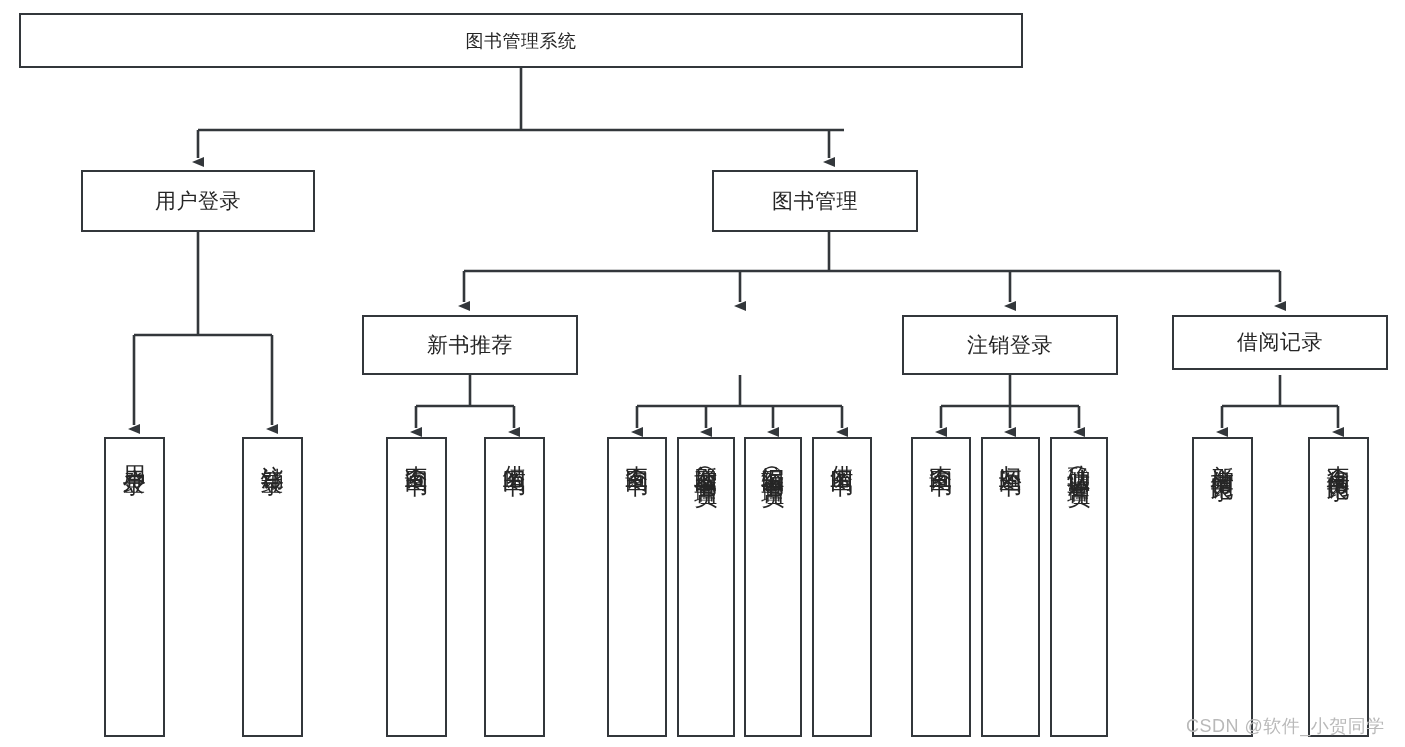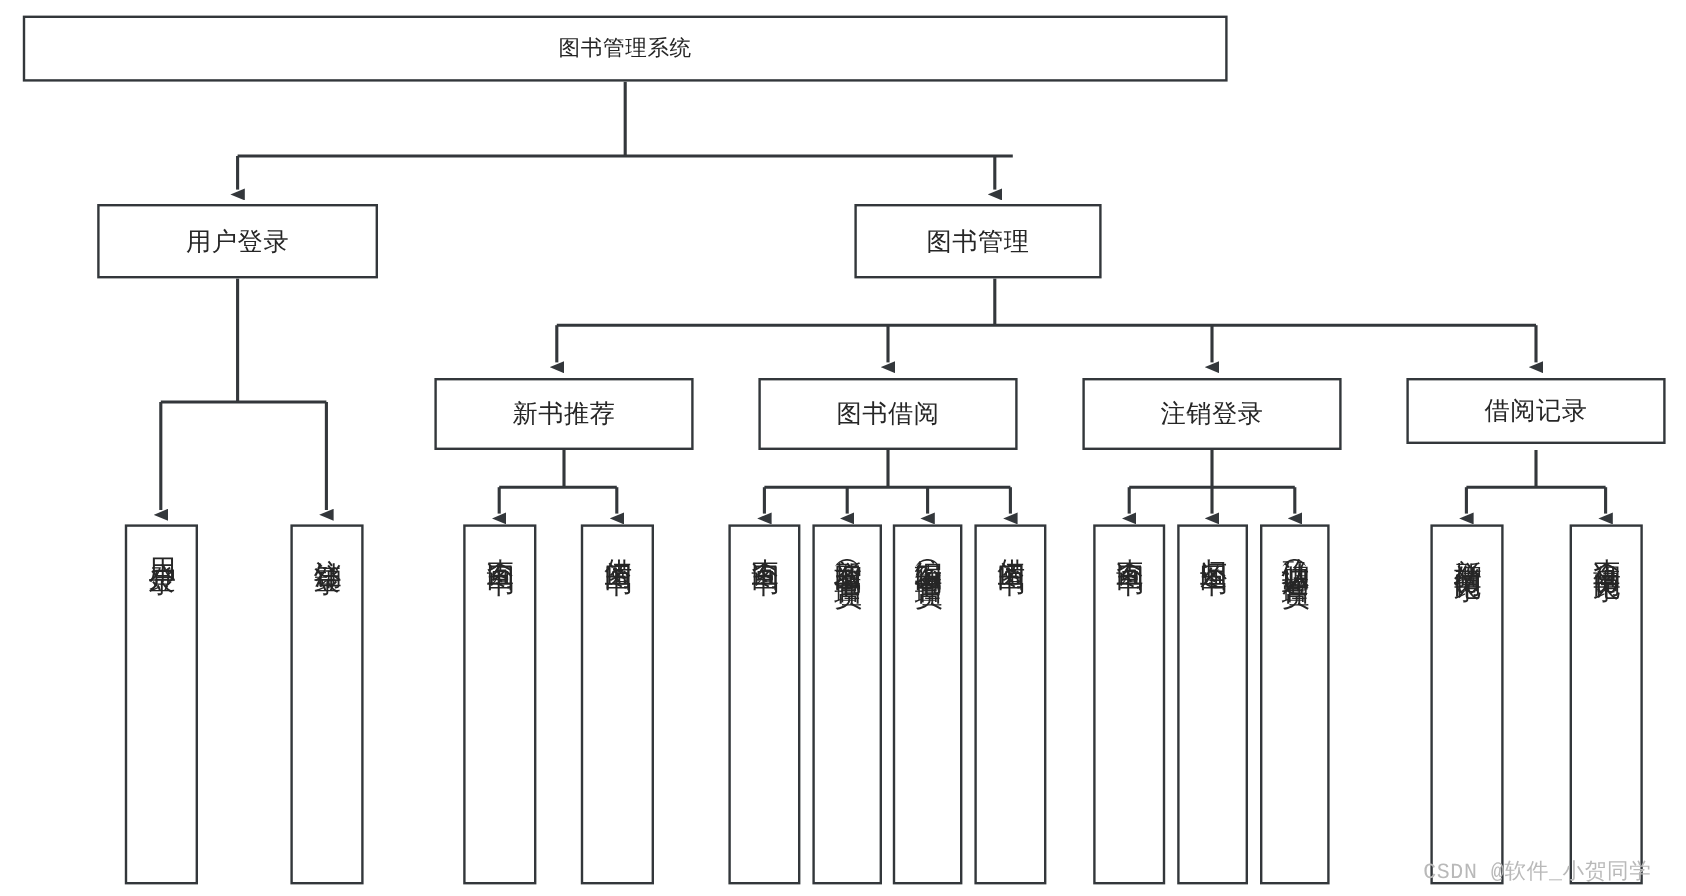--- a/index.html
+++ b/index.html
@@ -69,21 +69,21 @@
     max-height: 262px;
   }
   .watermark {
     position: absolute;
     left: 1186px;
     top: 714px;
     font-size: 18px;
     color: #b9b9b9;
     white-space: nowrap;
     letter-spacing: 0.5px;
-    font-family: Liberation Mono, monospace;
+    font-family: Liberation Sans, sans-serif;
   }
 </style>
 </head>
 <body>
 
 <div id="canvas">
 
   <svg id="edges" viewBox="0 0 1405 747" xmlns="http://www.w3.org/2000/svg">
     <defs>
       <marker id="arrow" markerWidth="10" markerHeight="12" refX="1" refY="6" orient="auto" markerUnits="userSpaceOnUse">
@@ -141,23 +141,20 @@
   <div class="node h" style="left:81px; top:170px; width:234px; height:62px;">
     <span class="label">用户登录</span>
   </div>
   <div class="node h" style="left:712px; top:170px; width:206px; height:62px;">
     <span class="label">图书管理</span>
   </div>
 
   <div class="node h" style="left:362px; top:315px; width:216px; height:60px;">
     <span class="label">新书推荐</span>
   </div>
-  <div class="node h" style="left:632px; top:315px; width:216px; height:60px;">
-    <span class="label">图书借阅</span>
-  </div>
   <div class="node h" style="left:902px; top:315px; width:216px; height:60px;">
     <span class="label">注销登录</span>
   </div>
   <div class="node h" style="left:1172px; top:315px; width:216px; height:55px;">
     <span class="label">借阅记录</span>
   </div>
 
   <div class="node v" style="left:104px; top:437px; width:61px; height:300px;">
     <span class="label">用户登录</span>
   </div>

